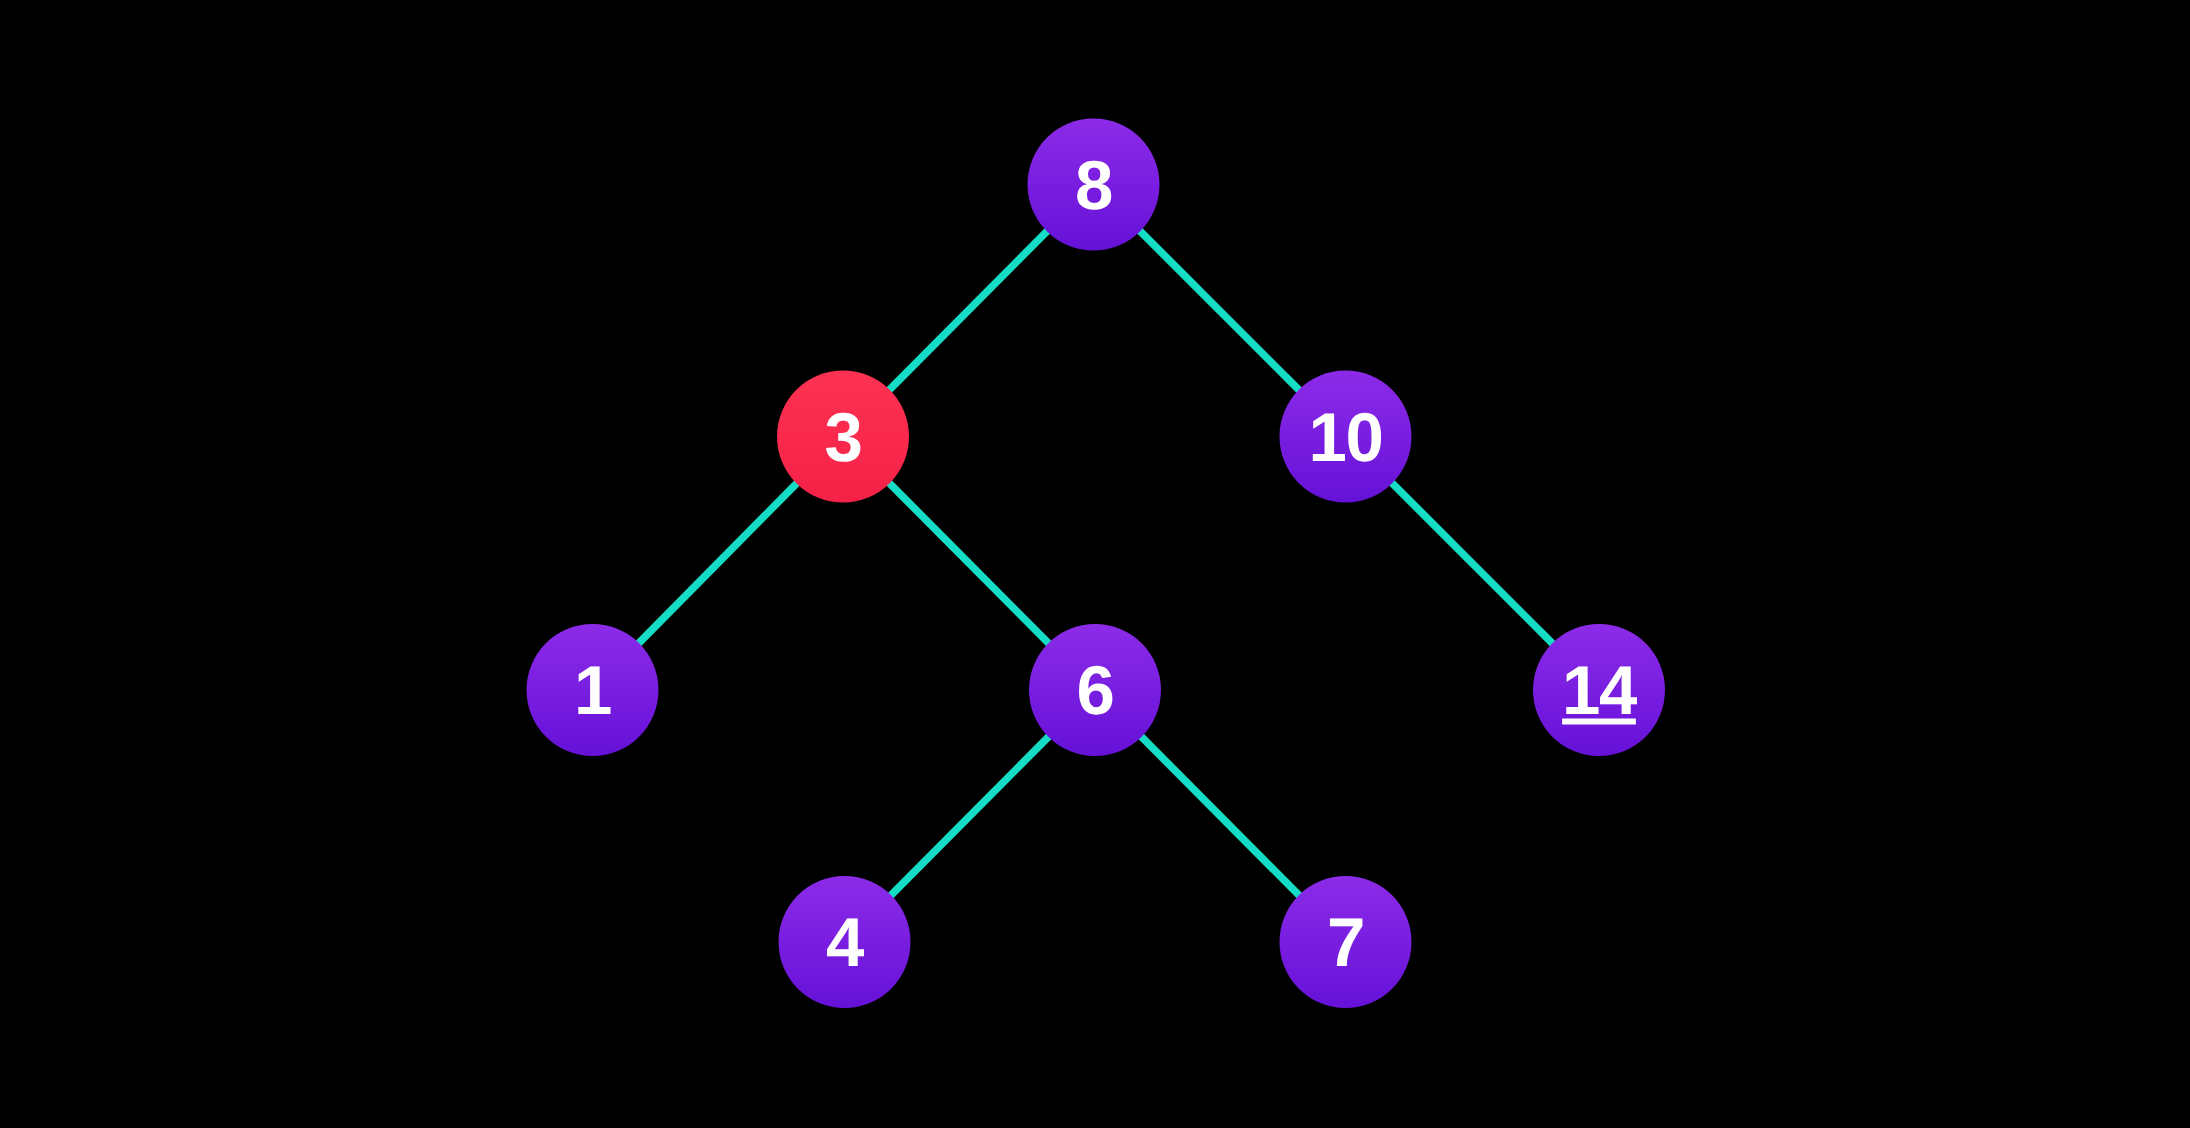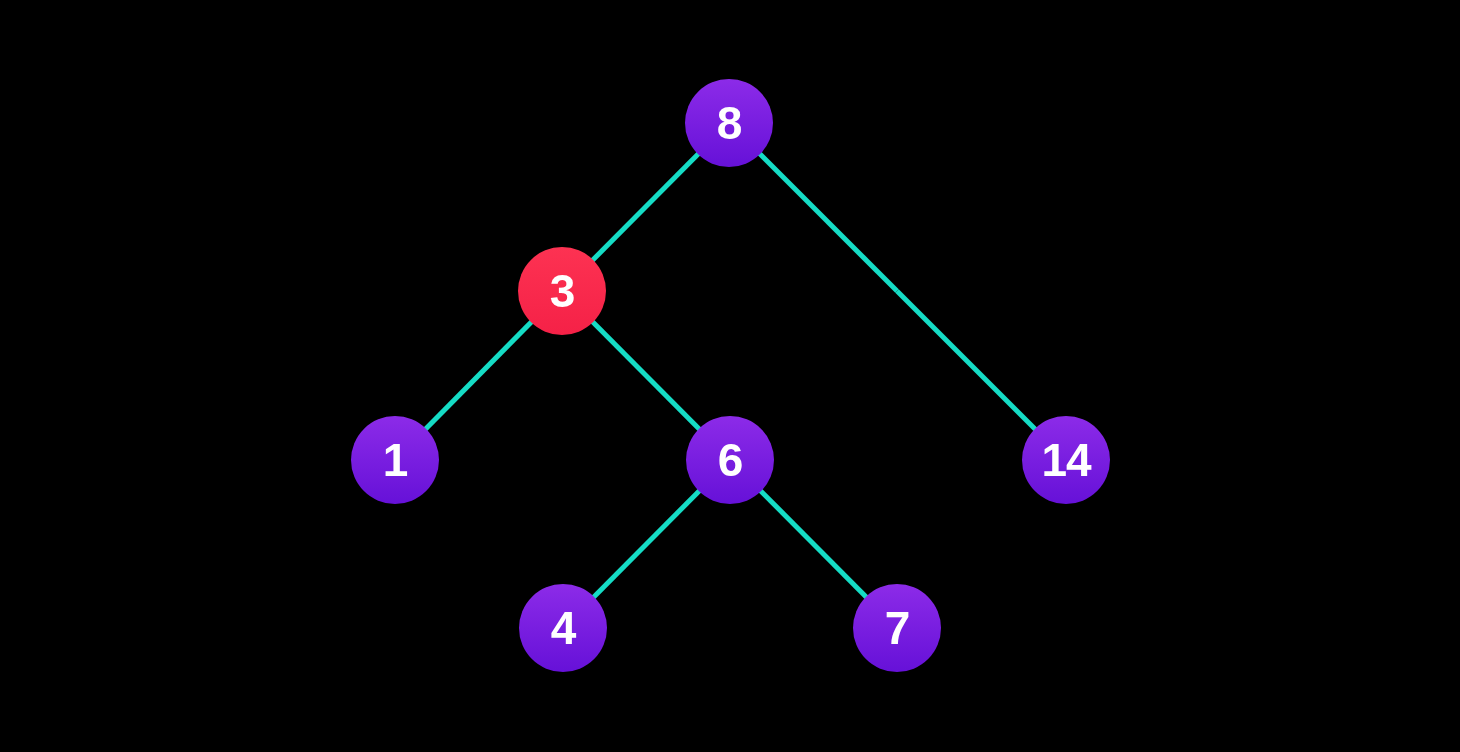--- a/index.html
+++ b/index.html
@@ -65,27 +65,30 @@
       <line x1="730" y1="460" x2="563" y2="628" stroke="#15dcc5" stroke-width="5"></line>
       <line x1="730" y1="460" x2="897" y2="628" stroke="#15dcc5" stroke-width="5"></line>
     </svg>
   <div id="nodes-layer">
       <div class="tree-node default" style="left: 685px; top: 79px;">
         <span>8</span>
       </div>
       <div class="tree-node highlight" style="left: 518px; top: 247px;">
         <span>3</span>
       </div>
+      <div class="tree-node default" style="left: 853px; top: 247px;">
+        <span>10</span>
+      </div>
       <div class="tree-node default" style="left: 351px; top: 416px;">
         <span>1</span>
       </div>
       <div class="tree-node default" style="left: 686px; top: 416px;">
         <span>6</span>
       </div>
-      <div class="tree-node default" style="left: 1022px; top: 416px;">
+      <div class="tree-node default" style="left: 1022px; top: 416px; text-decoration: underline;">
         <span>14</span>
       </div>
       <div class="tree-node default" style="left: 519px; top: 584px;">
         <span>4</span>
       </div>
       <div class="tree-node default" style="left: 853px; top: 584px;">
         <span>7</span>
       </div>
     </div>
 </div>

